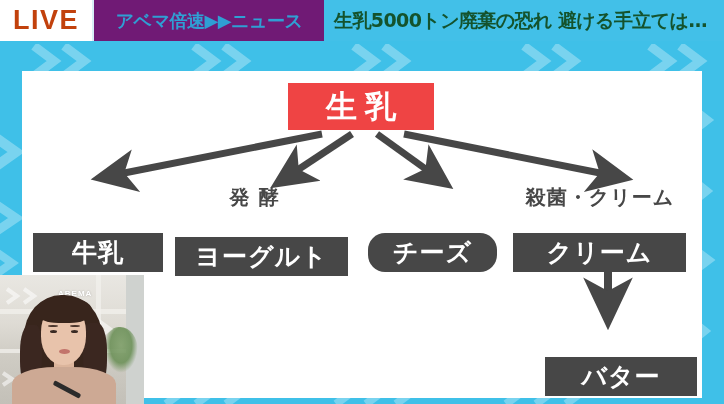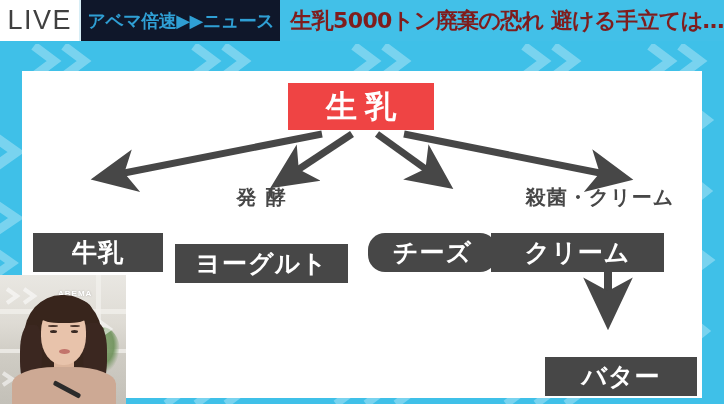--- a/index.html
+++ b/index.html
@@ -28,52 +28,52 @@
     display:flex;align-items:stretch;
     background:transparent;
     z-index:20;
   }
   #live{
     width:92px;
     background:#ffffff;
     display:flex;align-items:center;justify-content:center;
   }
   #live .txt{
-    color:#404040;
-    font-weight:normal;
+    color:#c2410c;
+    font-weight:bold;
     font-size:27px;
     letter-spacing:1.5px;
     line-height:1;
     font-family:"Liberation Sans",sans-serif;
   }
   #progtab{
     width:230px;
-    background:#0f172a;
+    background:#701a75;
     display:flex;align-items:center;justify-content:center;
     border-left:2px solid #d8eef6;
   }
   #progtab .txt{
     color:#2f9fd4;
     font-weight:bold;
     font-size:18px;
     white-space:nowrap;
     letter-spacing:-.5px;
     font-family:"DejaVu Sans",sans-serif;
   }
   #headline{
     flex:1;
     background:#42c0e8;
     display:flex;align-items:center;
     padding-left:10px;
     box-sizing:border-box;
   }
   #headline .txt{
-    color:#7f1d1d;
+    color:#14532d;
     font-weight:bold;
-    font-size:22px;
+    font-size:19px;
     white-space:nowrap;
     letter-spacing:-.6px;
     font-family:"DejaVu Sans",sans-serif;
   }
 
   
   #panel{
     position:absolute;left:22px;top:71px;width:680px;height:327px;
     background:#ffffff;
     z-index:10;
@@ -109,21 +109,21 @@
     font-family:"DejaVu Sans",sans-serif;
     font-weight:bold;
     font-size:20px;
     white-space:nowrap;
     text-align:center;
     letter-spacing:1px;
   }
 
   
   #presenter{
-    position:absolute;left:0px;top:275px;width:126px;height:129px;
+    position:absolute;left:0px;top:275px;width:144px;height:129px;
     overflow:hidden;z-index:30;
     background:#cfd2cf;
   }
   #presenter .studio{
     position:absolute;left:0;top:0;width:126px;height:129px;
     background:
       linear-gradient(180deg,#e9e7e2 0%,#dedbd4 38%,#cfccc4 62%,#c3c0b8 100%);
   }
   #presenter .shelf{
     position:absolute;background:#f2f0ec;opacity:.75;
@@ -331,31 +331,31 @@
     </svg>
 
     <div class="node root">
       <span>生乳</span>
     </div>
 
     <div class="node dark" style="left:11px;top:154px;width:130px;height:39px;">
       <span>牛乳</span>
     </div>
 
-    <div class="caption" style="left:153px;top:113px;width:173px;">発 酵</div>
-    <div class="node dark" style="left:153px;top:165px;width:173px;height:39px;">
+    <div class="caption" style="left:146px;top:113px;width:173px;">発 酵</div>
+    <div class="node dark" style="left:153px;top:158px;width:173px;height:39px;">
       <span>ヨーグルト</span>
     </div>
 
     <div class="node dark" style="left:346px;top:154px;width:129px;height:39px;border-radius:17px;">
       <span>チーズ</span>
     </div>
 
     <div class="caption" style="left:486px;top:113px;width:184px;">殺菌・クリーム</div>
-    <div class="node dark" style="left:469px;top:154px;width:173px;height:39px;">
+    <div class="node dark" style="left:491px;top:154px;width:173px;height:39px;">
       <span>クリーム</span>
     </div>
 
     <div class="node dark" style="left:523px;top:278px;width:152px;height:39px;">
       <span>バター</span>
     </div>
 
   </div>
 </div>
 

